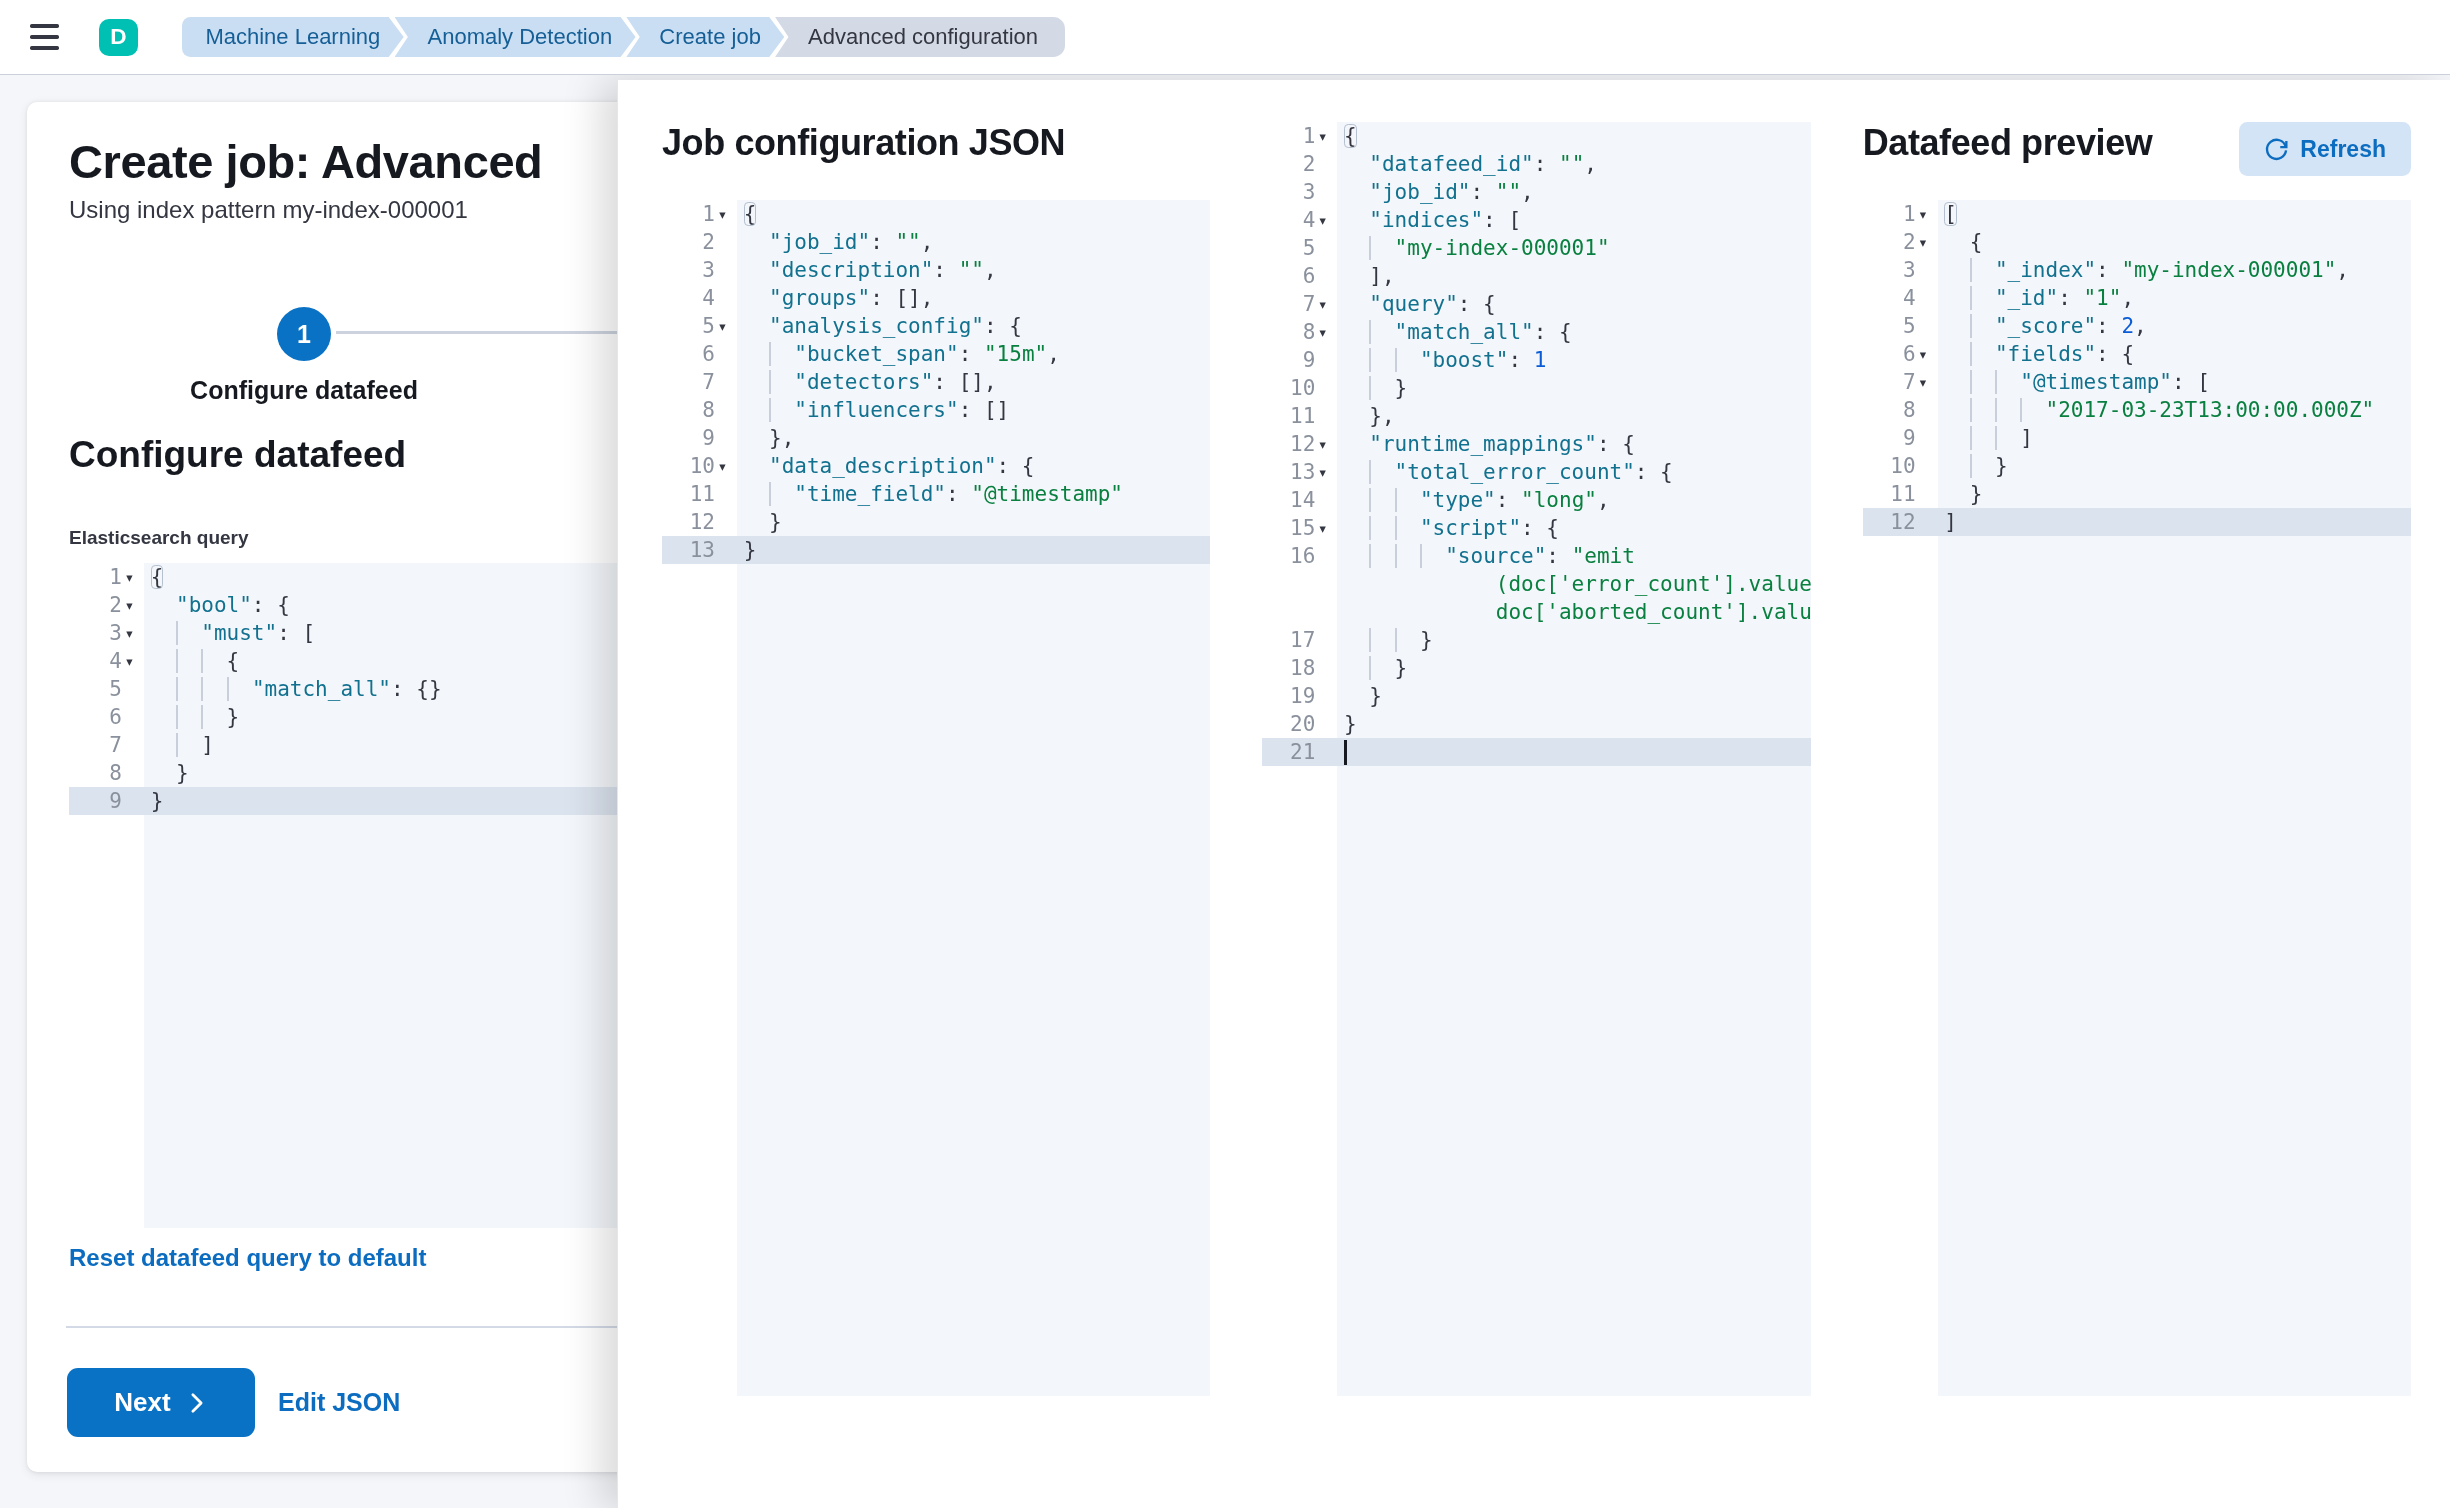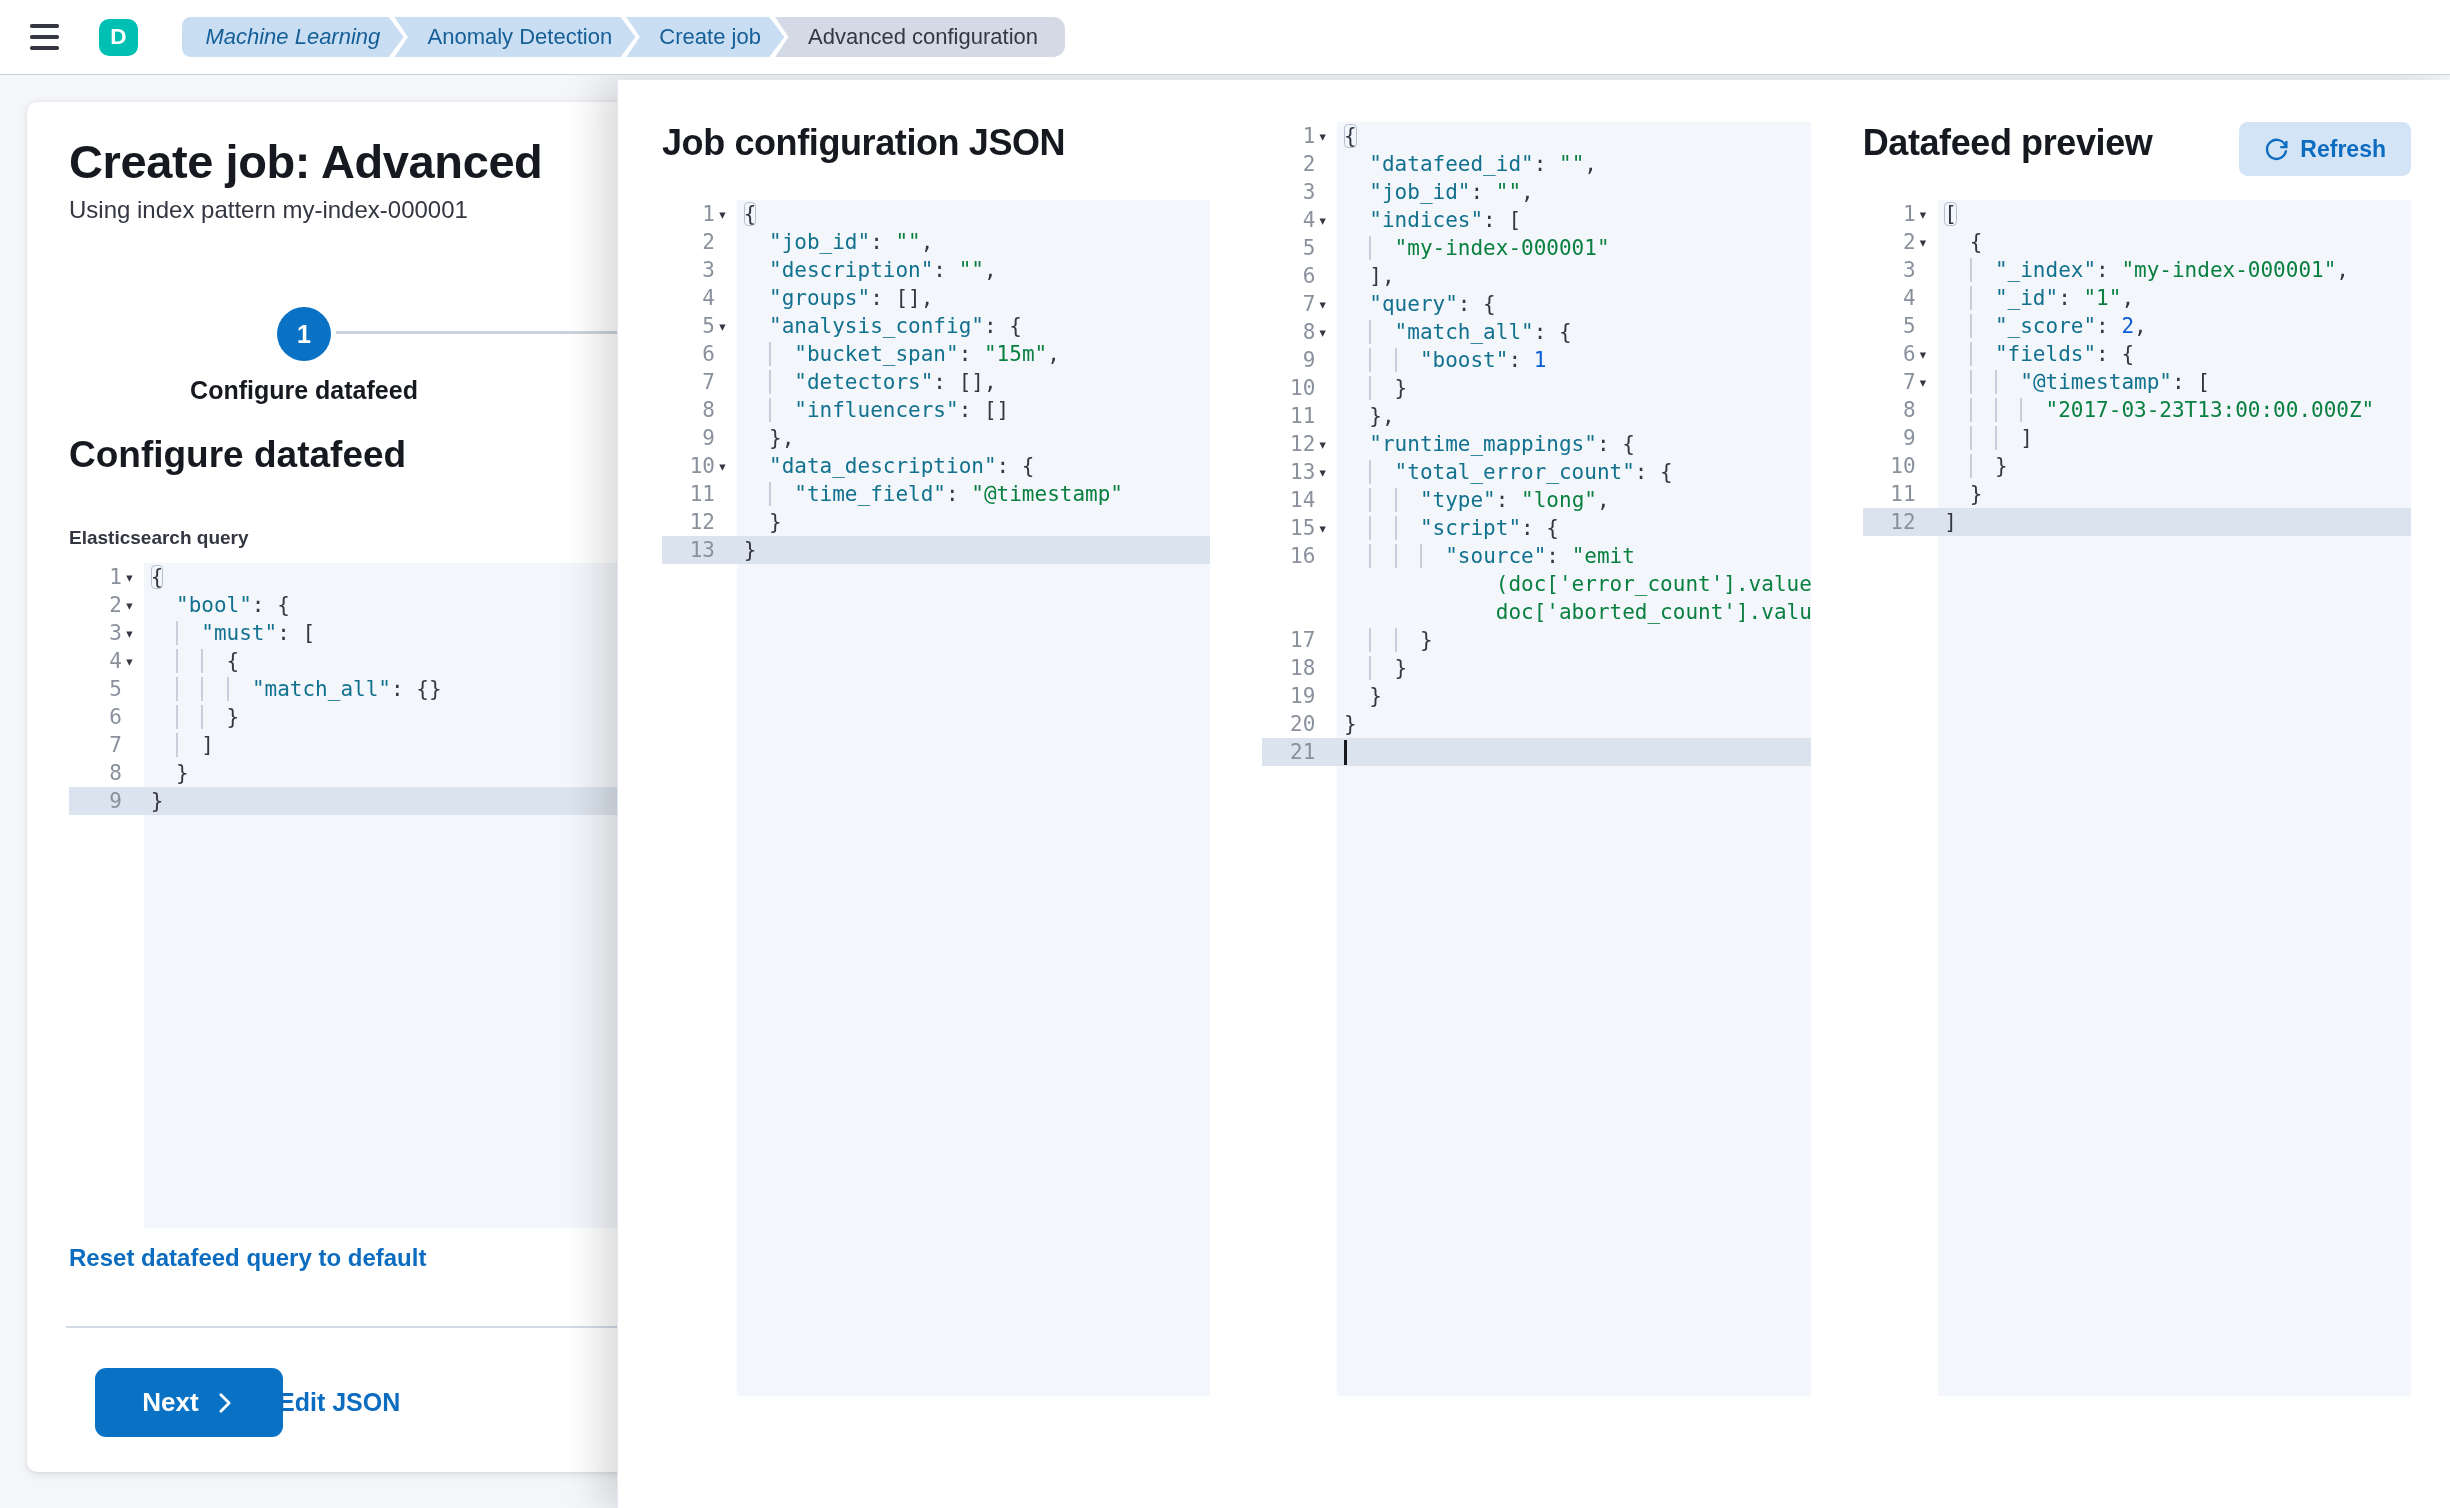--- a/index.html
+++ b/index.html
@@ -26,21 +26,21 @@
   .breadcrumbs { display:flex; align-items:center; margin-left:44px; }
   .crumb {
     height:40px; line-height:40px; background:#c9def2; color:#155e96;
     font-size:22px; font-weight:500; padding:0 23.4px 0 33px; white-space:nowrap;
     clip-path:polygon(0 0, calc(100% - 15px) 0, 100% 50%, calc(100% - 15px) 100%, 0 100%, 13.4px 50%);
     cursor:pointer;
   }
   .crumb + .crumb { margin-left:-9.2px; }
   .crumb.first {
     clip-path:polygon(0 0, calc(100% - 15px) 0, 100% 50%, calc(100% - 15px) 100%, 0 100%);
-    border-radius:8.4px 0 0 8.4px; padding-left:23.4px;font-style:italic;
+    border-radius:8.4px 0 0 8.4px; padding-left:23.4px;
   }
   .crumb.current {
     background:#d3dae6; color:#343741; cursor:default;
     clip-path:polygon(0 0, 100% 0, 100% 100%, 0 100%, 13.4px 50%);
     border-radius:0 11.7px 11.7px 0; padding-right:27px;
   }
 
   
   .main-panel {
     position:absolute; left:27px; top:102px; width:1172px; height:1370px;
@@ -209,21 +209,21 @@
           <span class="num">9</span>
           <span class="fold"></span>
         </span>
         <span class="code"><span class="p">}</span></span>
       </div>
     </div>
 
   <a class="reset-link">Reset datafeed query to default</a>
   <div class="h-divider"></div>
 
-  <button class="next-btn" style="border:none;margin-left:28px;">
+  <button class="next-btn" style="border:none;">
     <span>Next</span>
     <span class="icon">
       <svg width="22" height="22" viewBox="0 0 16 16">
           <path d="M5 2l6 6-6 6" fill="none" stroke="#ffffff" stroke-width="2" stroke-linecap="round" stroke-linejoin="round"></path>
         </svg>
     </span>
   </button>
   <a class="edit-json">Edit JSON</a>
 </section>
 

